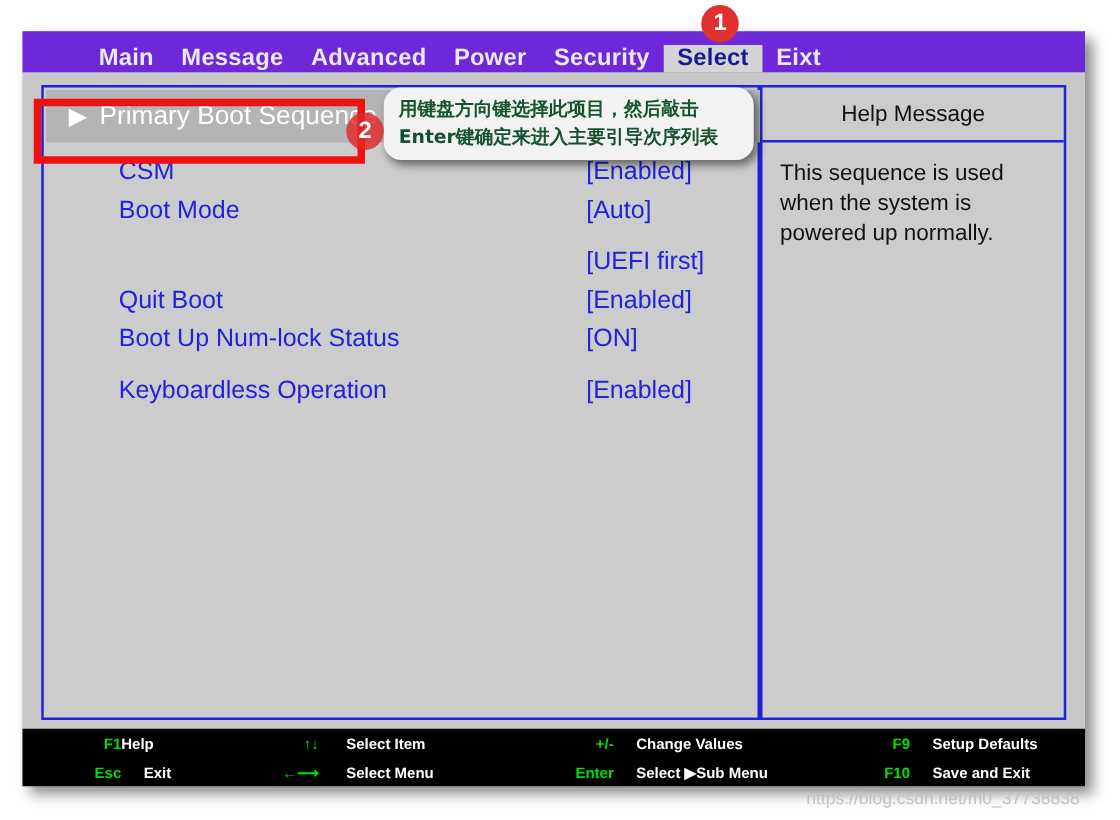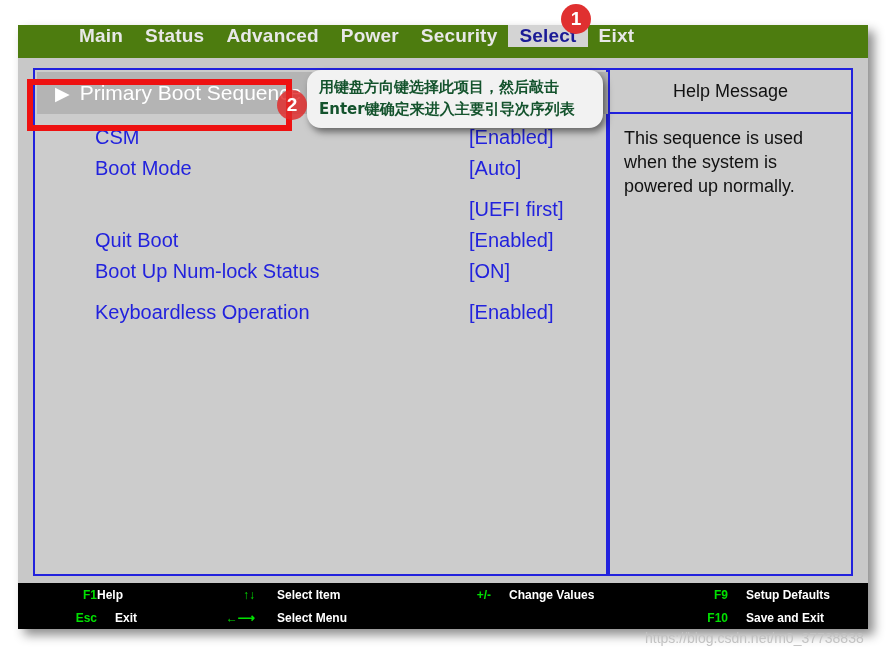--- a/index.html
+++ b/index.html
@@ -26,23 +26,23 @@
     box-shadow: 6px 6px 10px rgba(0,0,0,0.45);
   }
 
   
   #menu-bar {
     position: absolute;
     left: 0;
     top: 0;
     width: 850px;
     height: 33px;
-    background: #4d7c0f;
-    display: flex;
-    align-items: flex-start;
+    background: #6d28d9;
+    display: flex;
+    align-items: flex-end;
     padding-left: 50px;
     box-sizing: border-box;
   }
   .menu-tab {
     display: flex;
     align-items: center;
     padding: 0 11px;
     color: #e8e8e8;
     font-size: 19px;
     font-weight: bold;
@@ -257,21 +257,21 @@
     z-index: 60;
   }
 </style>
 </head>
 <body>
 
 <div id="bios-window">
 
   <div id="menu-bar">
     <div class="menu-tab">Main</div>
-    <div class="menu-tab">Status</div>
+    <div class="menu-tab">Message</div>
     <div class="menu-tab">Advanced</div>
     <div class="menu-tab">Power</div>
     <div class="menu-tab">Security</div>
     <div class="menu-tab active">Select</div>
     <div class="menu-tab">Eixt</div>
   </div>
 
   <div id="content-area">
 
     <div id="settings-panel">
@@ -338,20 +338,24 @@
         <span class="status-key" style="width:42px;">←⟶</span>
         <span class="status-desc" style="margin-left:22px;">Select Menu</span>
       </div>
     </div>
 
     <div class="status-group" style="left:425px;">
       <div class="status-line">
         <span class="status-key" style="width:48px;">+/-</span>
         <span class="status-desc" style="margin-left:18px;">Change Values</span>
       </div>
+      <div class="status-line">
+        <span class="status-key" style="width:48px;">Enter</span>
+        <span class="status-desc" style="margin-left:18px;">Select ▶Sub Menu</span>
+      </div>
     </div>
 
     <div class="status-group" style="left:672px;">
       <div class="status-line">
         <span class="status-key" style="width:38px;">F9</span>
         <span class="status-desc" style="margin-left:18px;">Setup Defaults</span>
       </div>
       <div class="status-line">
         <span class="status-key" style="width:38px;">F10</span>
         <span class="status-desc" style="margin-left:18px;">Save and Exit</span>

